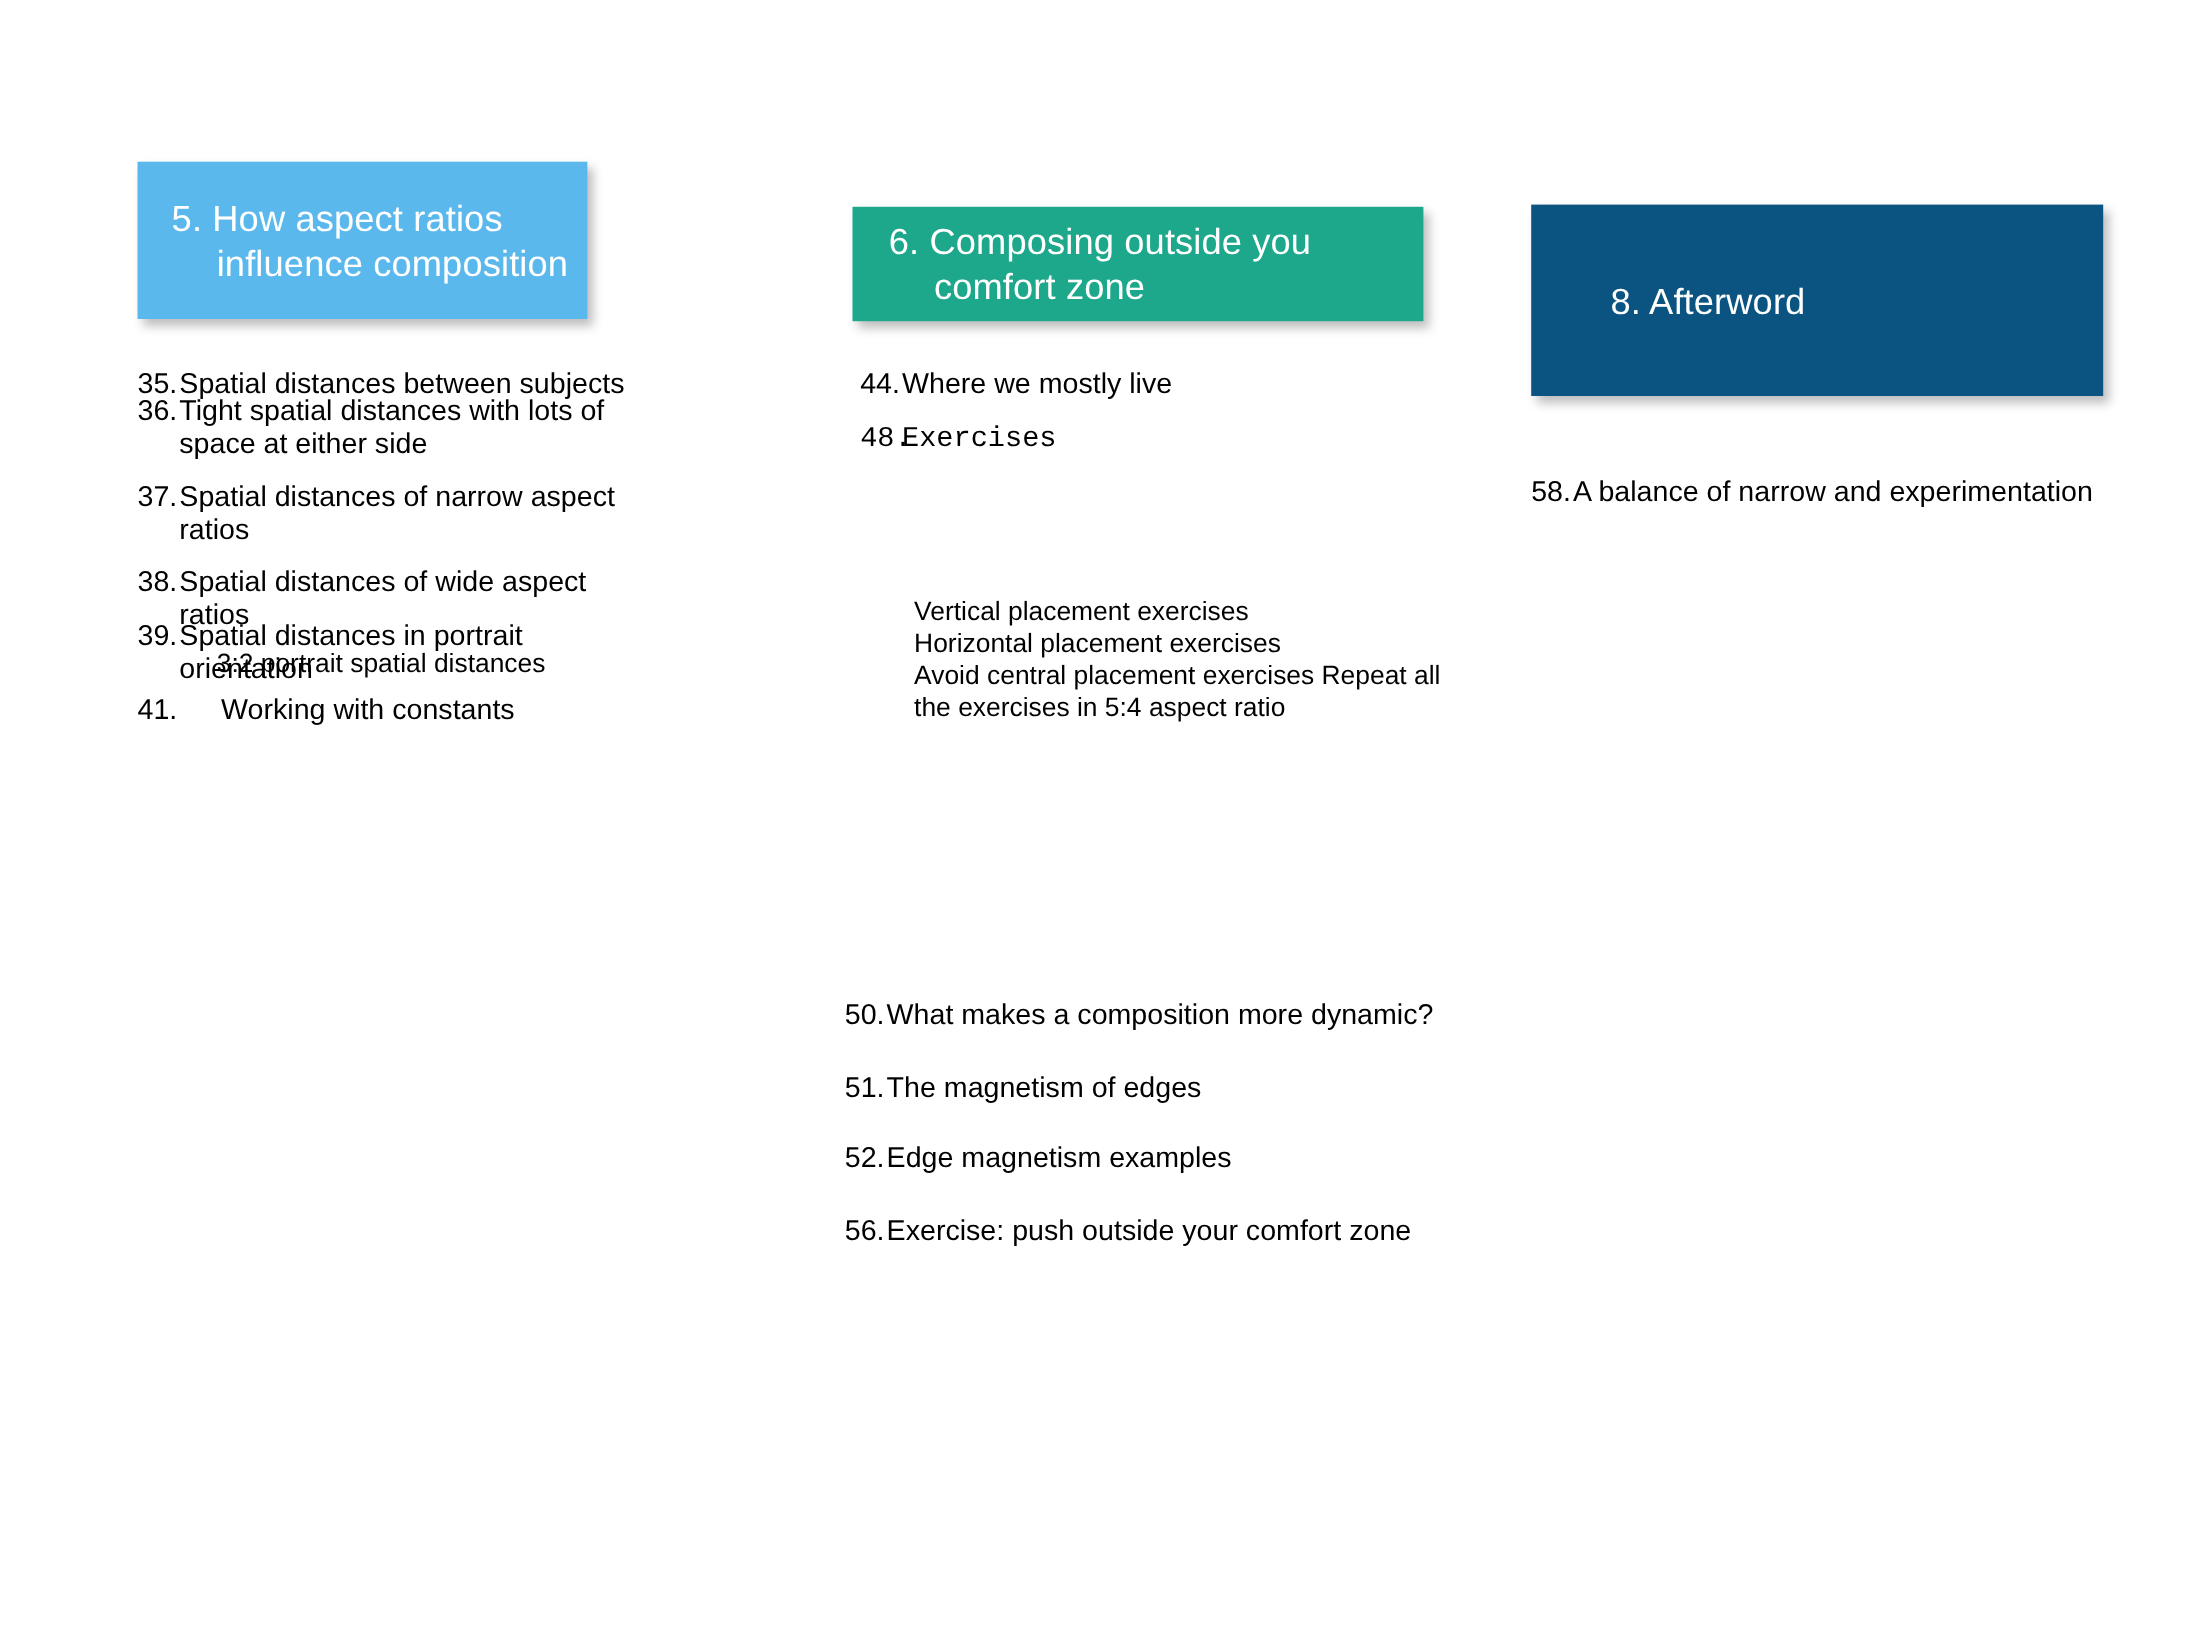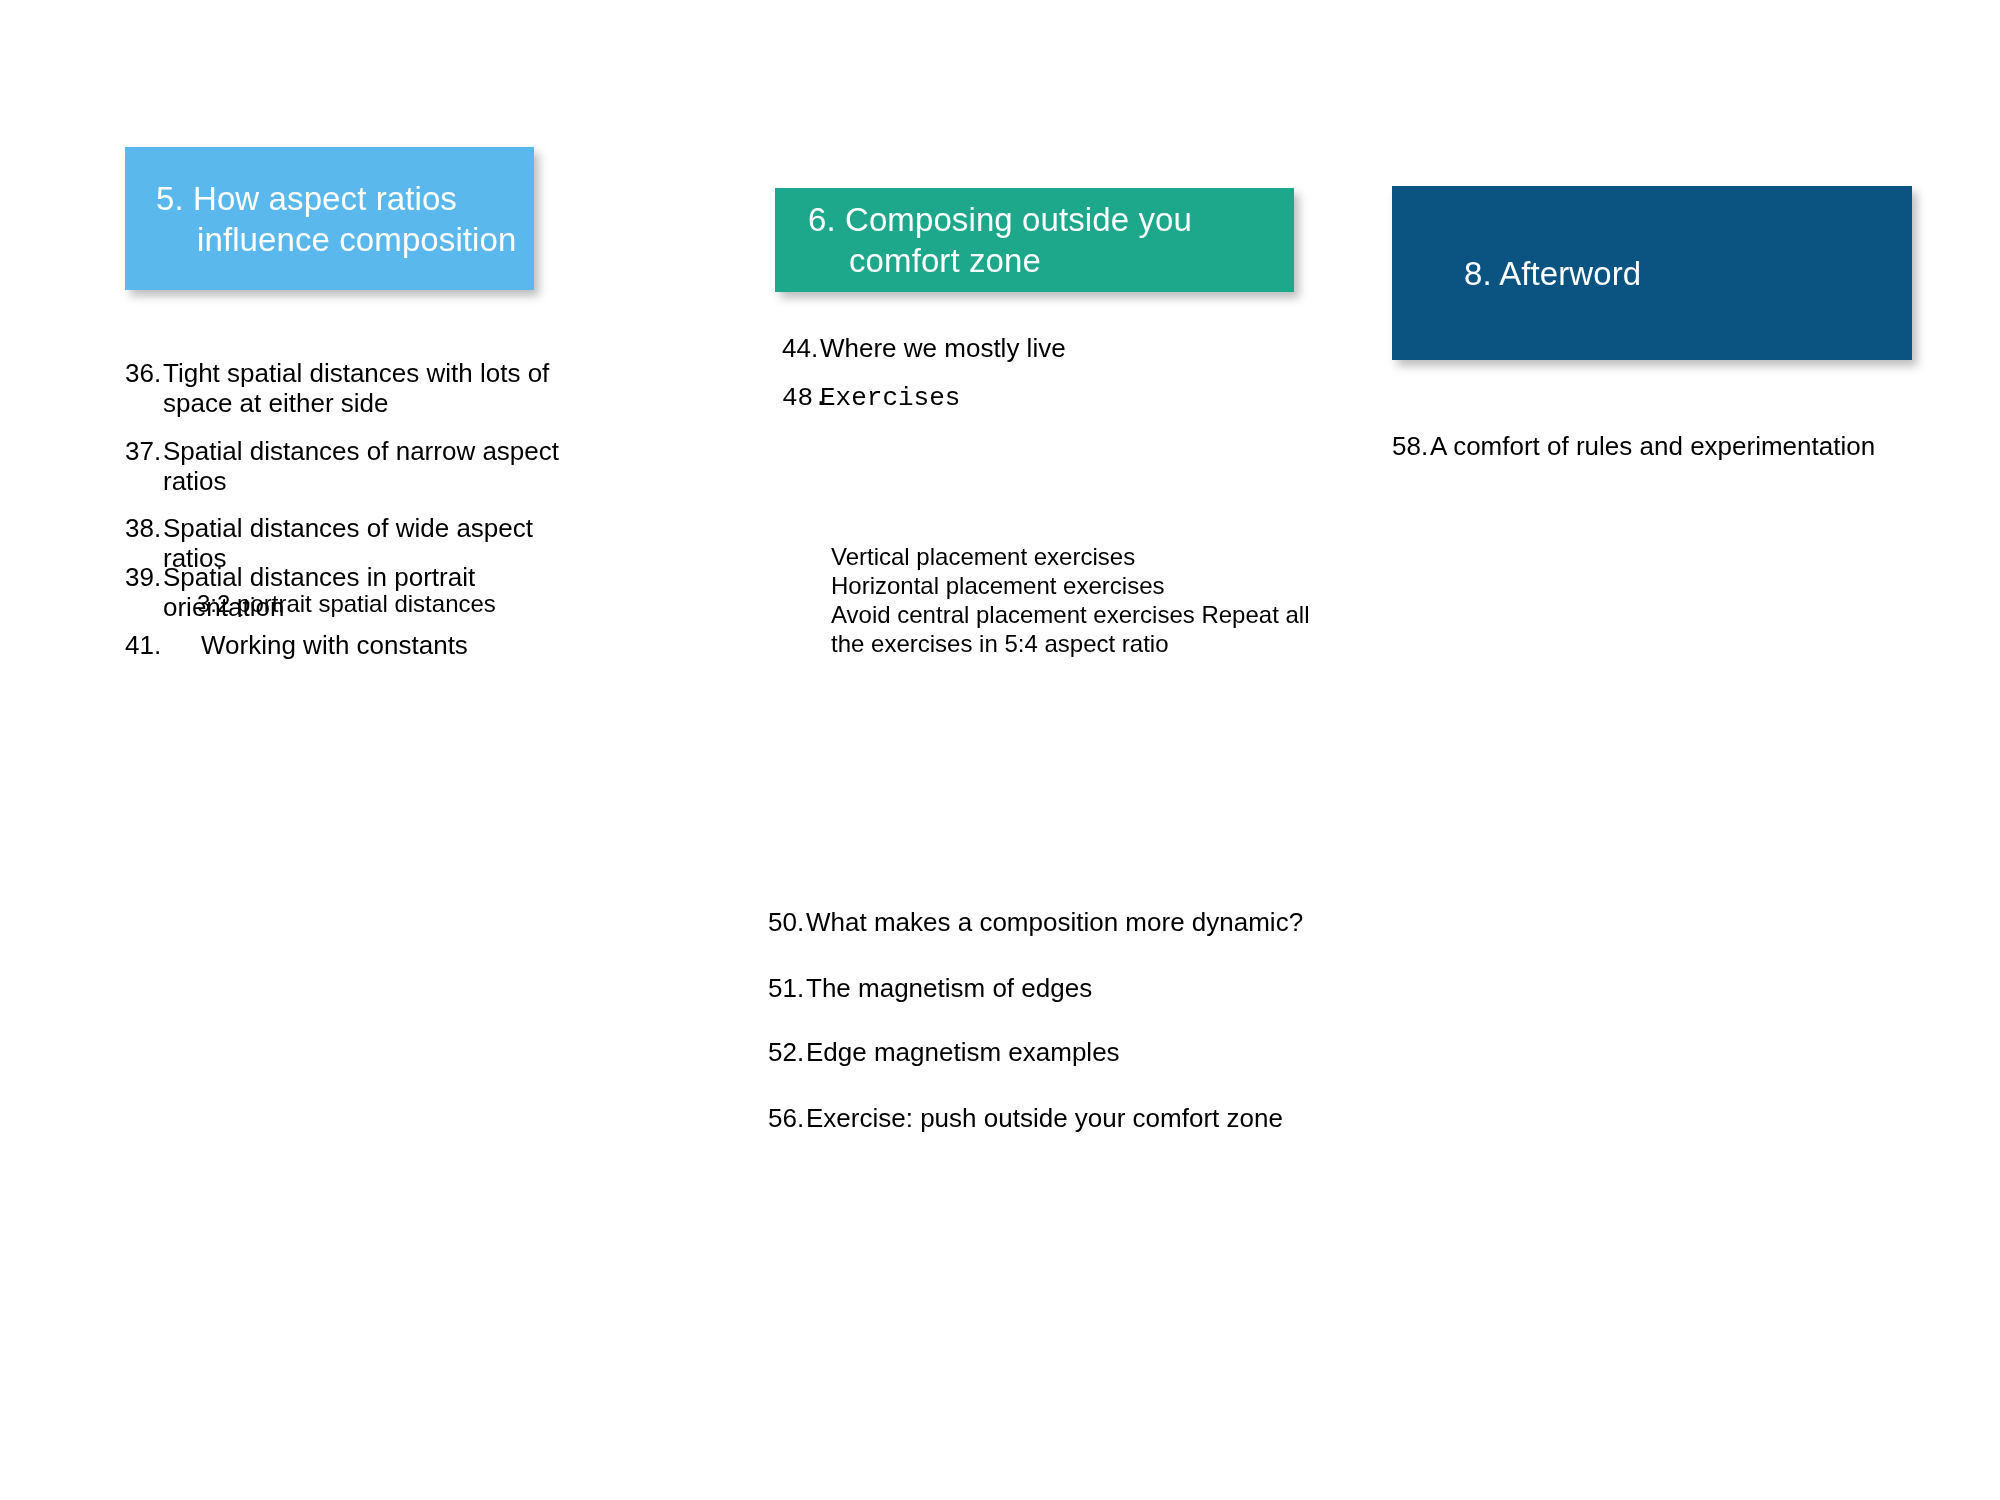--- a/index.html
+++ b/index.html
@@ -107,20 +107,24 @@
 </head>
 <body>
 
 <div class="page">
 
   <div class="card" id="card-5">
     <div class="card-title">5. How aspect ratios
 influence composition</div>
   </div>
 
+  <div class="row c1" style="top:333px;">
+    <span class="rnum">35.</span>
+    <span class="rtxt">Spatial distances between subjects</span>
+  </div>
 
   <div class="row c1" style="top:358px;">
     <span class="rnum">36.</span>
     <span class="rtxt">Tight spatial distances with lots of
 space at either side</span>
   </div>
 
   <div class="row c1" style="top:436px;">
     <span class="rnum">37.</span>
     <span class="rtxt">Spatial distances of narrow aspect
@@ -185,16 +189,16 @@
     <span class="rnum">56.</span>
     <span class="rtxt">Exercise: push outside your comfort zone</span>
   </div>
 
   <div class="card" id="card-8">
     <div class="card-title">8. Afterword</div>
   </div>
 
   <div class="row c3" style="top:431px;">
     <span class="rnum">58.</span>
-    <span class="rtxt">A comfort of rules and experimentation</span>
+    <span class="rtxt">A balance of narrow and experimentation</span>
   </div>
 
 </div>
 
 </body></html>

